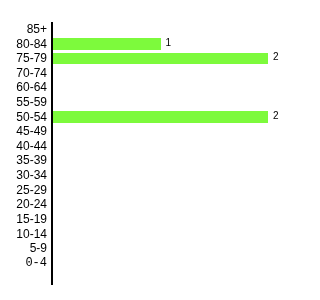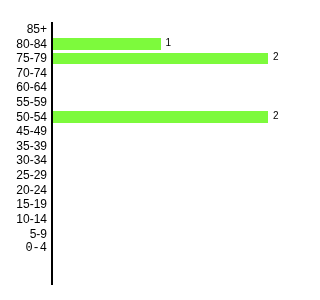--- a/index.html
+++ b/index.html
@@ -130,20 +130,24 @@
           <span class="bar" style="width: 215px; background: rgb(125, 250, 60);"></span>
         </span>
         <span class="bar-value" style="left: 273px; color: rgb(0, 0, 0);">2</span>
       </div>
 
       <div class="row">
         <span class="tick-label" style="color: rgb(0, 0, 0);">45-49</span>
 
       </div>
 
+      <div class="row">
+        <span class="tick-label" style="color: rgb(0, 0, 0);">40-44</span>
+
+      </div>
 
       <div class="row">
         <span class="tick-label" style="color: rgb(0, 0, 0);">35-39</span>
 
       </div>
 
       <div class="row">
         <span class="tick-label" style="color: rgb(0, 0, 0);">30-34</span>
 
       </div>

